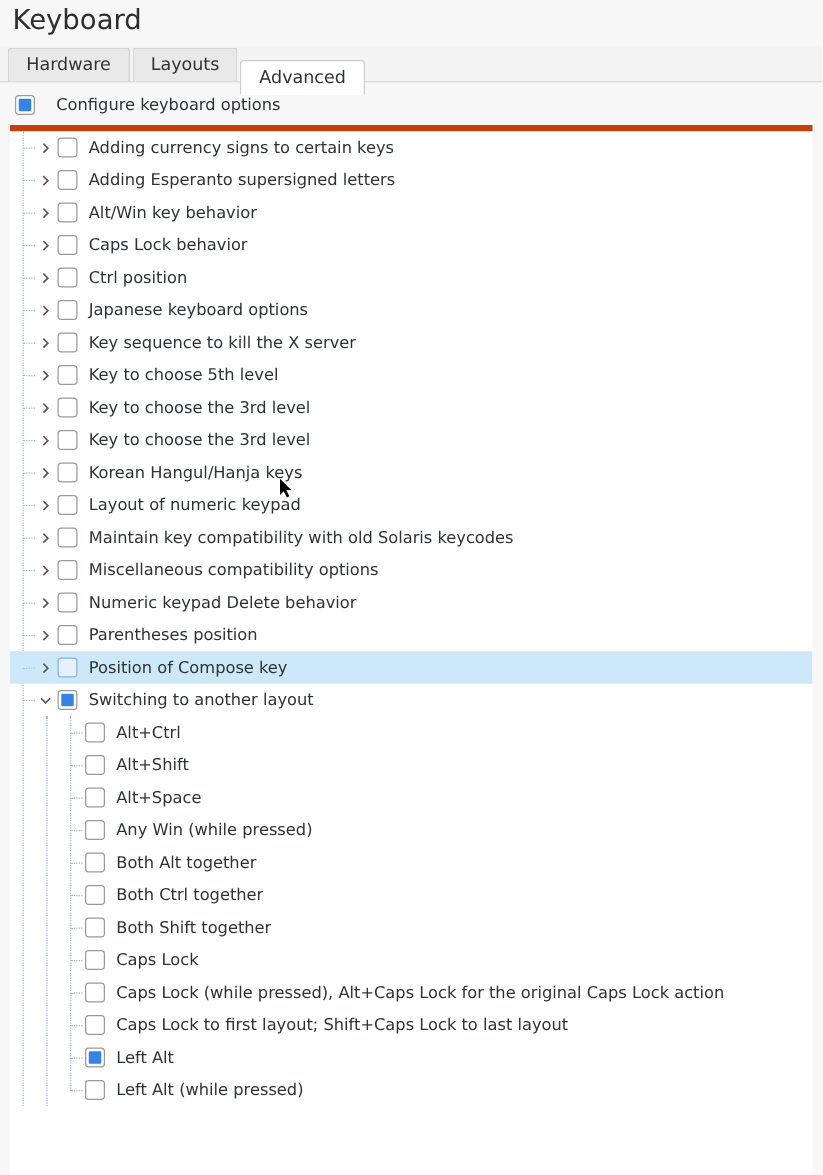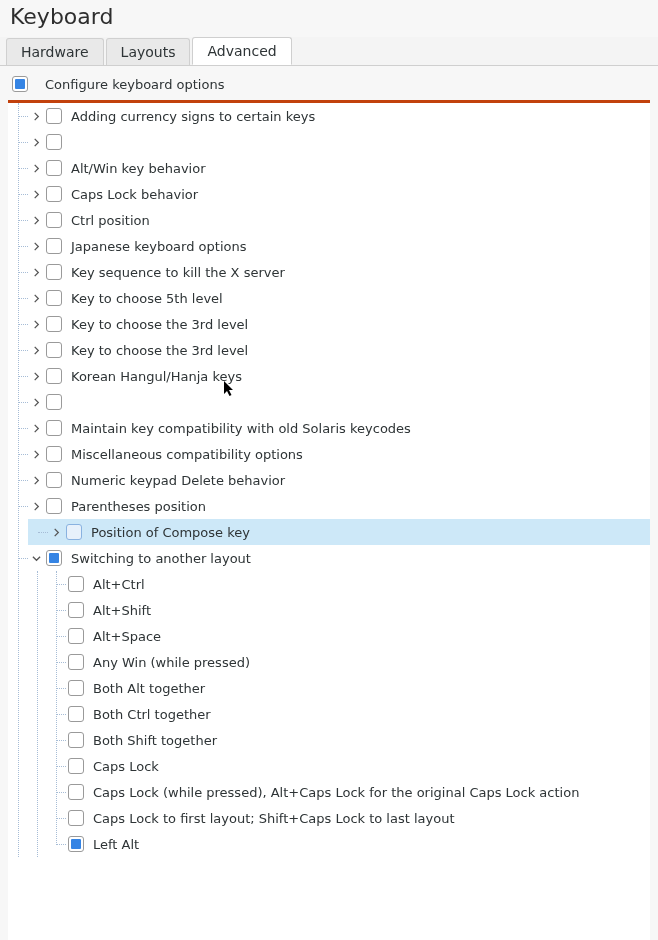--- a/index.html
+++ b/index.html
@@ -2,29 +2,29 @@
 <html><head>
 <meta charset="utf-8">
 <style>
   * { box-sizing: border-box; }
   html, body { margin: 0; padding: 0; font-family: "DejaVu Sans", "Liberation Sans", sans-serif; font-size: 13px; color: #2e3436; background: #fff; }
   .window { width: 658px; height: 940px; background: #f7f7f7; overflow: hidden; display: flex; flex-direction: column; }
   .title { font-size: 22px; font-weight: 400; padding: 4px 10px 8px 10px; background: #f7f7f7; color: #2e2e2e; }
   .tabs { display: flex; align-items: flex-end; height: 29px; border-bottom: 1px solid #cfcfcf; background: #f4f4f4; padding-left: 6px; }
   .tab { padding: 5px 14px; font-size: 14px; color: #2e3436; border: 1px solid transparent; border-bottom: none; margin-right: 2px; cursor: pointer; }
   .tab.inactive { background: #e9e9e9; border: 1px solid #d0d0d0; border-bottom: none; border-radius: 3px 3px 0 0; }
-  .tab.active { background: #ffffff; border: 1px solid #cfcfcf; border-bottom: 1px solid #ffffff; border-radius: 3px 3px 0 0; position: relative; top: 0; }
+  .tab.active { background: #ffffff; border: 1px solid #cfcfcf; border-bottom: 1px solid #ffffff; border-radius: 3px 3px 0 0; position: relative; top: 11px; }
   .pane { flex: 1; background: #f7f7f7; padding: 8px 8px 0 8px; border-top: none; overflow: hidden; }
   .master-row { display: flex; align-items: center; padding: 2px 2px 8px 4px; }
   .master-row .chk { margin-right: 8px; }
-  .tree-wrap { background: #fff; border: 1px solid #d6d6d6; height: 840px; overflow: auto; position: relative; border-left: none; border-right: none; border-bottom: none; border-top: 3px solid #c2410c; }
+  .tree-wrap { background: #fff; border: 1px solid #d6d6d6; height: 840px; overflow: auto; position: relative; border-left: none; border-right: none; border-bottom: none; border-top: 5px solid #c2410c; }
   .tree { position: relative; padding: 0 0 0 0; }
   .tree-root-line { position: absolute; left: 10px; top: 0; bottom: 0; width: 0; border-left: 1px dotted #a6bcd6; }
   .node { display: flex; align-items: center; height: 26px; position: relative; padding-left: 22px; }
-  .node.selected { background: #cde8f8; margin-left: 20px; }
+  .node.selected { background: #cde8f8; }
   .node .hline { position: absolute; left: 10px; width: 10px; top: 13px; border-top: 1px dotted #a6bcd6; }
   .expander { width: 12px; height: 12px; margin-right: 4px; display: flex; align-items: center; justify-content: center; cursor: pointer; color: #555; }
   .expander svg { display: block; }
   .chk { width: 16px; height: 16px; border: 1px solid #9a9a9a; border-radius: 3px; background: #fff; display: inline-flex; align-items: center; justify-content: center; cursor: pointer; flex-shrink: 0; }
   .chk.indet { }
   .chk.indet .box { width: 10px; height: 10px; background: #3584e4; border-radius: 1px; }
   .chk.checked { }
   .chk.checked .box { width: 10px; height: 10px; background: #3584e4; border-radius: 1px; }
   .chk.compose { background: #e7f1fb; border-color:#89b2e0; }
   .lbl { margin-left: 9px; white-space: nowrap; }
@@ -69,20 +69,21 @@
             <span class="lbl">Adding currency signs to certain keys</span>
           </div>
           <div class="node">
             <div class="hline"></div>
             <span class="expander">
               <svg width="9" height="9" viewBox="0 0 10 10">
                 <path d="M3 1 L7 5 L3 9" fill="none" stroke="#555" stroke-width="1.4"></path>
               </svg>
             </span>
             <span class="chk"></span>
+            <span class="lbl">Adding Esperanto supersigned letters</span>
           </div>
           <div class="node">
             <div class="hline"></div>
             <span class="expander">
               <svg width="9" height="9" viewBox="0 0 10 10">
                 <path d="M3 1 L7 5 L3 9" fill="none" stroke="#555" stroke-width="1.4"></path>
               </svg>
             </span>
             <span class="chk"></span>
             <span class="lbl">Alt/Win key behavior</span>
@@ -168,20 +169,21 @@
             <span class="lbl">Korean Hangul/Hanja keys</span>
           </div>
           <div class="node" style="position: relative;">
             <div class="hline"></div>
             <span class="expander">
               <svg width="9" height="9" viewBox="0 0 10 10">
                 <path d="M3 1 L7 5 L3 9" fill="none" stroke="#555" stroke-width="1.4"></path>
               </svg>
             </span>
             <span class="chk"></span>
+            <span class="lbl">Layout of numeric keypad</span>
             <span class="cursor" style="top: -8px;"><svg width="12" height="18" viewBox="0 0 12 18">
                 <path d="M0 0 L0 13 L3 10 L5.5 15 L7.5 14 L5 9 L9 9 Z" fill="#000"></path>
               </svg></span>
           </div>
           <div class="node">
             <div class="hline"></div>
             <span class="expander">
               <svg width="9" height="9" viewBox="0 0 10 10">
                 <path d="M3 1 L7 5 L3 9" fill="none" stroke="#555" stroke-width="1.4"></path>
               </svg>
@@ -294,17 +296,22 @@
               <span class="chk"></span>
               <span class="lbl">Caps Lock to first layout; Shift+Caps Lock to last layout</span>
             </div>
             <div class="child">
               <div class="h2"></div>
               <span class="chk checked">
                 <span class="box"></span>
               </span>
               <span class="lbl">Left Alt</span>
             </div>
+            <div class="child">
+              <div class="h2"></div>
+              <span class="chk"></span>
+              <span class="lbl">Left Alt (while pressed)</span>
+            </div>
           </div>
         </div>
     </div>
   </div>
 </div>
 
 </body></html>

